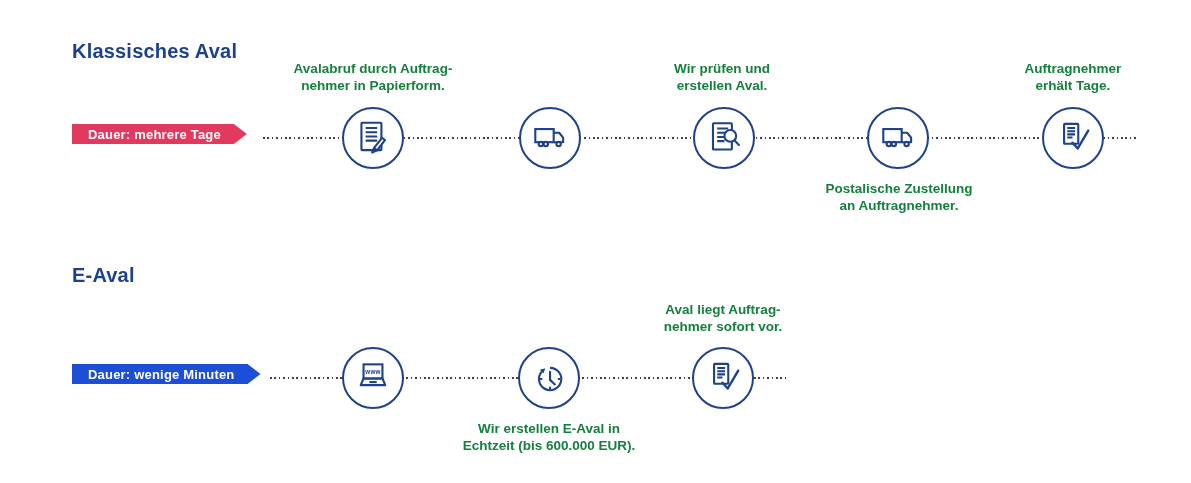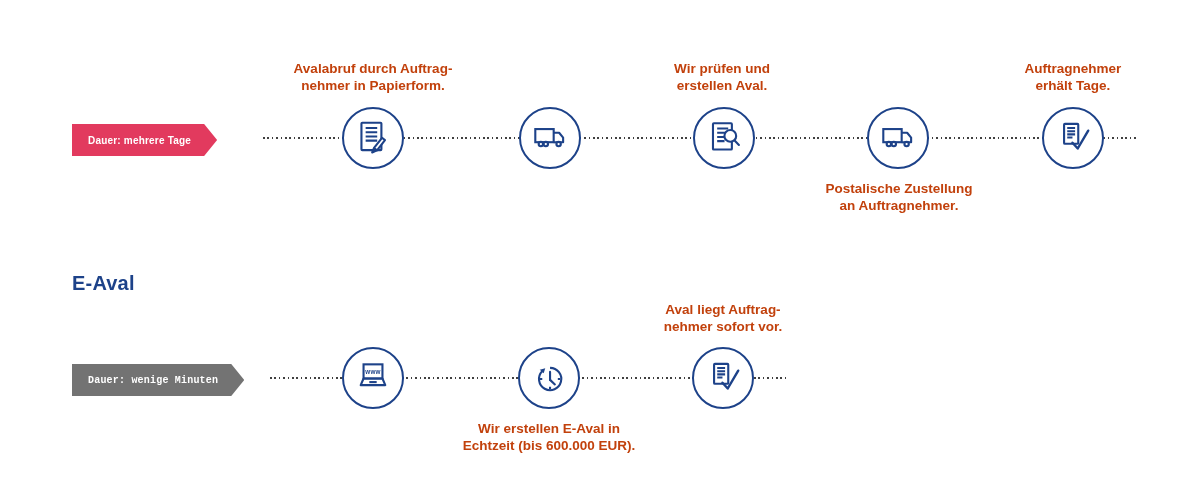--- a/index.html
+++ b/index.html
@@ -5,29 +5,29 @@
   * { margin:0; padding:0; box-sizing:border-box; }
   html,body { background:#ffffff; }
   body { font-family:"Liberation Sans", sans-serif; }
   .canvas { position:relative; width:1191px; height:483px; background:#ffffff; overflow:hidden; }
 
   .section-title {
     position:absolute; left:72px;
     font-size:20px; font-weight:bold; color:#1d4289; letter-spacing:.2px;
   }
   .banner {
-    position:absolute; left:72px; height:32px;
+    position:absolute; left:72px; height:20px;
     display:flex; align-items:center;
     padding:0 26px 0 16px;
-    color:#ffffff; font-weight:bold; font-size:10px; letter-spacing:.2px;
+    color:#ffffff; font-weight:bold; font-size:13px; letter-spacing:.2px;
     clip-path:polygon(0 0, calc(100% - 13px) 0, 100% 50%, calc(100% - 13px) 100%, 0 100%);
     white-space:nowrap;
   }
   .banner-red { background:#e23a5e; }
-  .banner-green { background:#737373;font-family:Liberation Mono, monospace; }
+  .banner-green { background:#1d4ed8; }
 
   .dotline {
     position:absolute; height:2px;
     background-image:repeating-linear-gradient(90deg,#404040 0,#404040 1.6px,transparent 1.6px,transparent 4.4px);
   }
 
   .node {
     position:absolute; width:62px; height:62px;
     border:2px solid #1d4289; border-radius:50%; background:#ffffff;
     transform:translate(-50%,-50%);
@@ -35,29 +35,30 @@
   }
   .node svg { display:block; }
   .ic { stroke:#1d4289; fill:none; stroke-width:2; }
   .ic-thick { stroke:#1d4289; fill:none; stroke-width:2.3; }
   .ic-fillwhite { fill:#ffffff; }
   .ic-fillnavy { fill:#1d4289; stroke:none; }
   .laptop-text { font-family:"Liberation Sans", sans-serif; font-size:6px; font-weight:bold; fill:#1d4289; letter-spacing:.2px; }
 
   .steplabel {
     position:absolute; transform:translateX(-50%);
-    text-align:center; font-size:13.5px; font-weight:bold; color:#c2410c;
+    text-align:center; font-size:13.5px; font-weight:bold; color:#15803d;
     line-height:1.24; white-space:pre-line;
   }
 </style>
 </head>
 <body>
 
 <div class="canvas">
 
+  <div class="section-title" style="top:40px">Klassisches Aval</div>
 
   <div class="banner banner-red" style="top:124px">
     <span>Dauer: mehrere Tage</span>
   </div>
 
   <div class="dotline" style="left:263px; top:137px; width:873px"></div>
 
   <div class="steplabel" style="left:373px; top:61px">Avalabruf durch Auftrag-
 nehmer in Papierform.</div>
   <div class="steplabel" style="left:899px; top:181px">Postalische Zustellung
@@ -106,21 +107,21 @@
   </div>
 
   <div class="node" style="left:1073px; top:138px">
     <svg width="42" height="42" viewBox="0 0 40 40">
       <rect class="ic" x="11.5" y="6.5" width="13.5" height="19" rx="0.8"></rect>
       <path class="ic" d="M14.5 10.5h7.5M14.5 13.5h7.5M14.5 16.5h7.5M14.5 19.5h5"></path>
       <path class="ic-thick" fill="none" stroke-linecap="round" stroke-linejoin="round" d="M19.5 24.5 L24.5 30 L34.5 13"></path>
     </svg>
   </div>
 
-  <div class="section-title" style="top:272px">E-Aval</div>
+  <div class="section-title" style="top:264px">E-Aval</div>
 
   <div class="banner banner-green" style="top:364px">
     <span>Dauer: wenige Minuten</span>
   </div>
 
   <div class="dotline" style="left:270px; top:377px; width:517px"></div>
 
   <div class="steplabel" style="left:549px; top:421px">Wir erstellen E-Aval in
 Echtzeit (bis 600.000 EUR).</div>
   <div class="steplabel" style="left:723px; top:302px">Aval liegt Auftrag-

